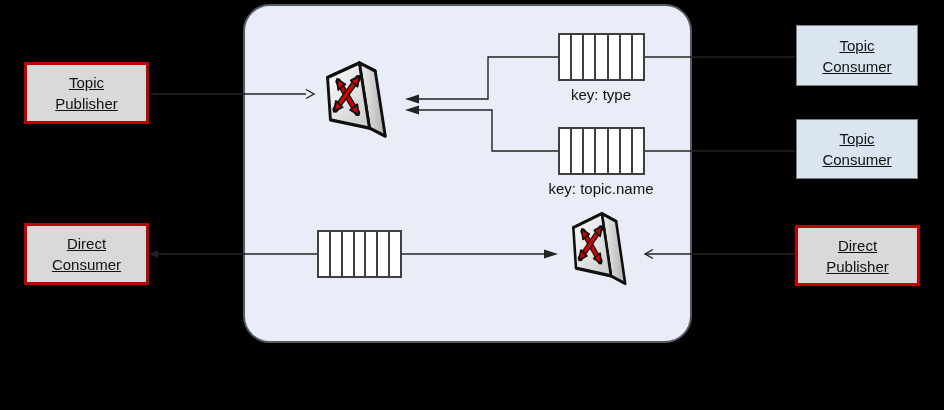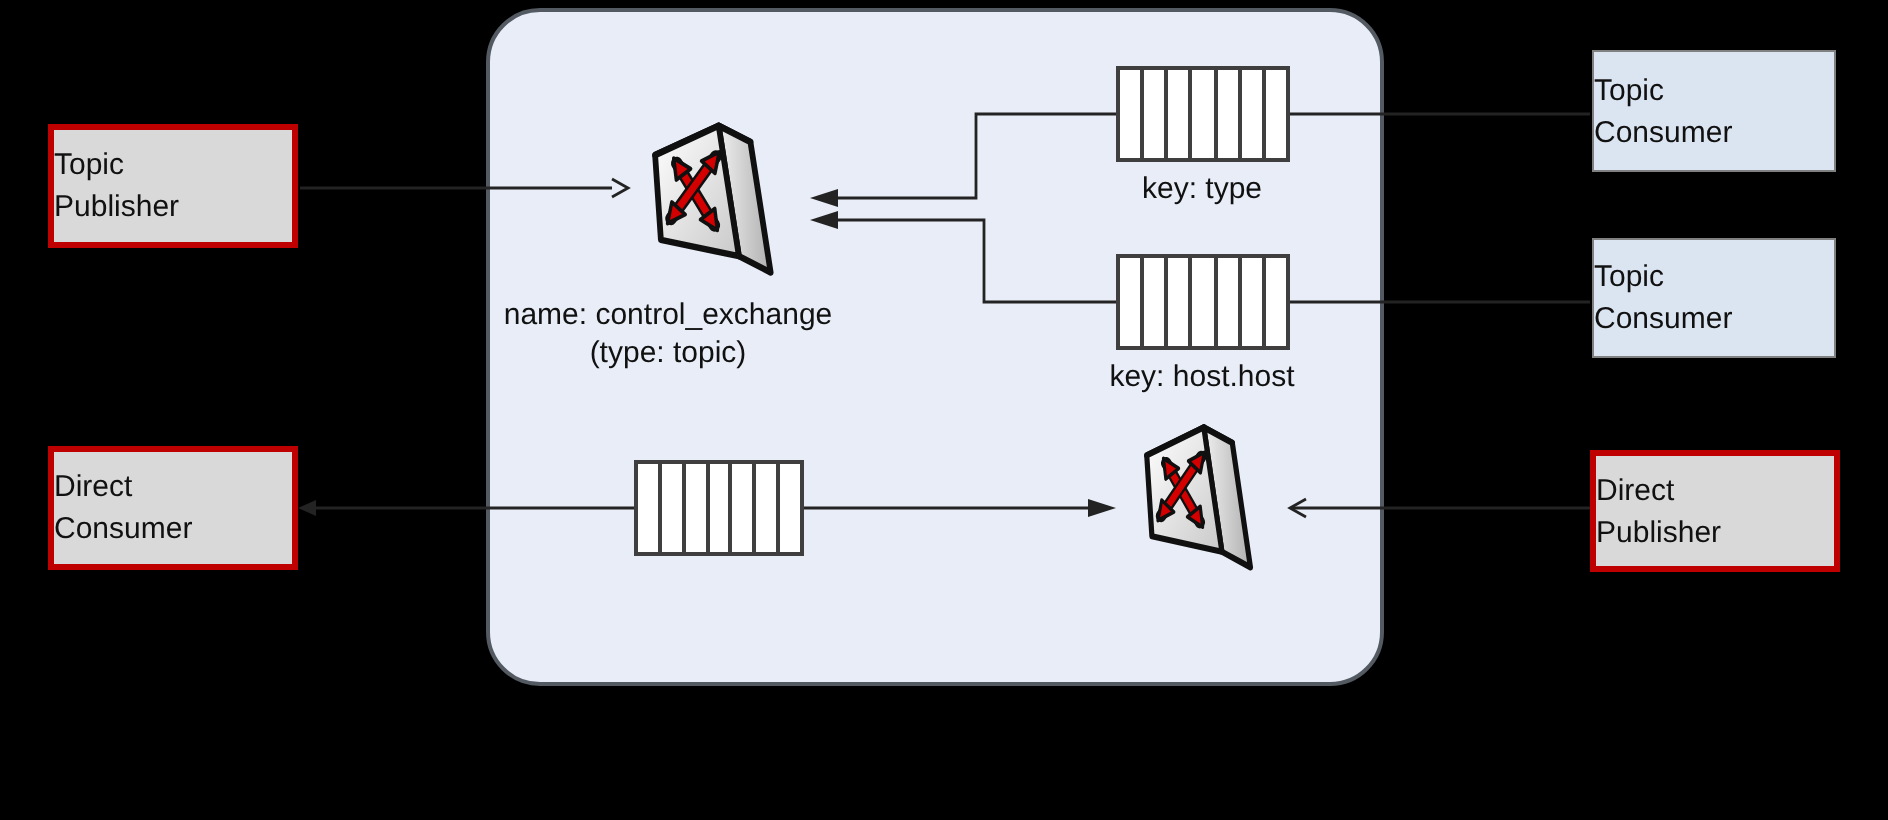--- a/index.html
+++ b/index.html
@@ -11,23 +11,23 @@
   }
   *{margin:0;padding:0;box-sizing:border-box;}
   html,body{background:#000;}
   body{font-family:"Liberation Sans",sans-serif;}
   .canvas{position:relative;width:944px;height:410px;background:#000;overflow:hidden;}
 
   .broker{position:absolute;left:243px;top:4px;width:449px;height:339px;
     background:var(--container-fill);border:2px solid var(--container-border);
     border-radius:27px;z-index:1;}
 
-  .node{position:absolute;display:flex;flex-direction:column;align-items:flex-start;
+  .node{position:absolute;display:flex;flex-direction:column;align-items:center;
     justify-content:center;text-align:center;font-size:15px;line-height:21px;
-    color:var(--text);z-index:2;}
+    color:var(--text);z-index:2;text-decoration:underline;}
   .node-pub{background:var(--publisher-fill);border:3px solid var(--publisher-border);}
   .node-con{background:var(--consumer-fill);border:1px solid var(--consumer-border);}
 
   .queue{position:absolute;display:flex;background:#fff;
     border:1.5px solid var(--queue-border);z-index:3;}
   .queue .cell{flex:1;background:#fff;border:1px solid var(--queue-border);}
 
   .xchg{position:absolute;z-index:3;}
 
   .lbl{position:absolute;text-align:center;color:var(--text);font-size:15px;
@@ -124,26 +124,22 @@
   <svg class="xchg" style="left:563px;top:209px;" width="70" height="84" viewBox="0 0 108 108" preserveAspectRatio="none">
     <polygon class="xface" points="16,24 60,6 82,16 38,34" fill="#f5f5f5"></polygon>
     <polygon class="xface" points="60,6 82,16 96,96 74,86" fill="url(#gSide)"></polygon>
     <polygon class="xface" points="16,24 60,6 74,86 20,76" fill="url(#gFront)"></polygon>
     <path class="xshaft-casing" d="M31,29 L57,67"></path>
     <path class="xshaft" d="M31,29 L57,67" marker-start="url(#xhead)" marker-end="url(#xhead)"></path>
     <path class="xshaft-casing" d="M27,63 L58,25"></path>
     <path class="xshaft" d="M27,63 L58,25" marker-start="url(#xhead)" marker-end="url(#xhead)"></path>
   </svg>
 
-  <div class="lbl" style="left:234px;top:148px;width:200px;">
-    <div>name: control_exchange</div>
-    <div>(type: topic)</div>
-  </div>
   <div class="lbl" style="left:511px;top:85px;width:180px;">key: type</div>
-  <div class="lbl" style="left:511px;top:179px;width:180px;">key: host.host</div>
+  <div class="lbl" style="left:511px;top:179px;width:180px;">key: topic.name</div>
 
   <svg class="wires">
 
     <path class="wire" d="M150,94 H306"></path>
     <polyline class="head-open" points="306,89.5 314,94 306,98.5"></polyline>
 
     <path class="wire" d="M558,57 H488 V99 H419"></path>
     <polygon class="head-solid" points="405,99 419,94.5 419,103.5"></polygon>
 
     <path class="wire" d="M558,151 H492 V110 H419"></path>

